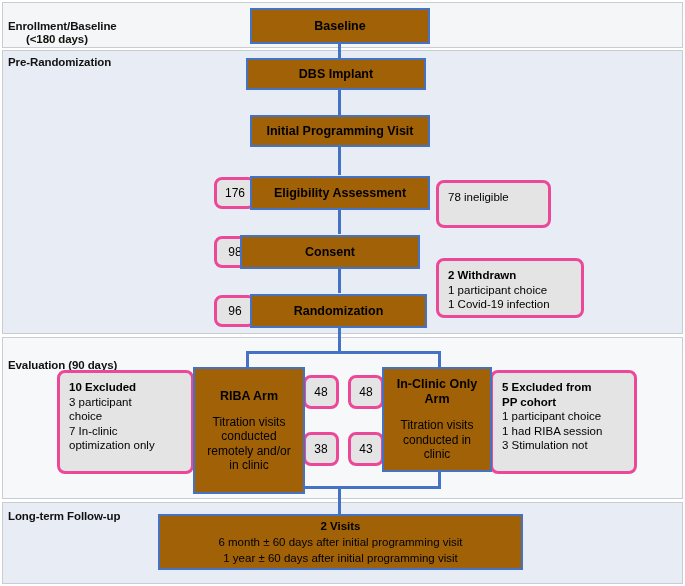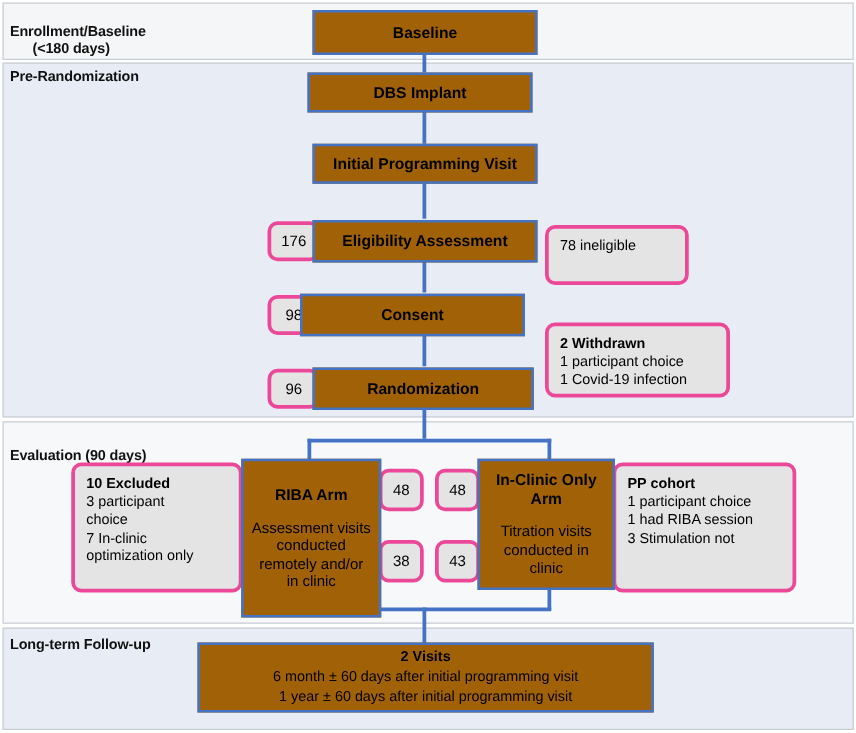--- a/index.html
+++ b/index.html
@@ -189,20 +189,21 @@
 
   <div class="gbox note" style="left:57px; top:370px; width:137px; height:104px;">
     <span class="b">10 Excluded</span>
     <span class="n">3 participant</span>
     <span class="n">choice</span>
     <span class="n">7 In-clinic</span>
     <span class="n">optimization only</span>
   </div>
 
   <div class="gbox note" style="left:490px; top:370px; width:147px; height:104px;">
+    <span class="b">5 Excluded from</span>
     <span class="b">PP cohort</span>
     <span class="n">1 participant choice</span>
     <span class="n">1 had RIBA session</span>
     <span class="n">3 Stimulation not</span>
   </div>
 
   <div class="pbox" style="left:250px; top:8px; width:180px; height:36px;">
     <span class="title">Baseline</span>
   </div>
 
@@ -221,21 +222,21 @@
   <div class="pbox" style="left:240px; top:235px; width:180px; height:34px;">
     <span class="title">Consent</span>
   </div>
 
   <div class="pbox" style="left:250px; top:294px; width:177px; height:34px;">
     <span class="title">Randomization</span>
   </div>
 
   <div class="pbox" style="left:193px; top:367px; width:112px; height:127px; padding:4px 6px;">
     <span class="title">RIBA Arm</span>
-    <span class="sub">Assessment visits conducted remotely and/or in clinic</span>
+    <span class="sub">Titration visits conducted remotely and/or in clinic</span>
   </div>
 
   <div class="pbox" style="left:382px; top:367px; width:110px; height:105px; padding:4px 6px;">
     <span class="title">In-Clinic Only Arm</span>
     <span class="sub">Titration visits conducted in clinic</span>
   </div>
 
   <div class="pbox bottom-box" style="left:158px; top:514px; width:365px; height:56px;">
     <span class="title">2 Visits</span>
     <span>6 month ± 60 days after initial programming visit</span>

